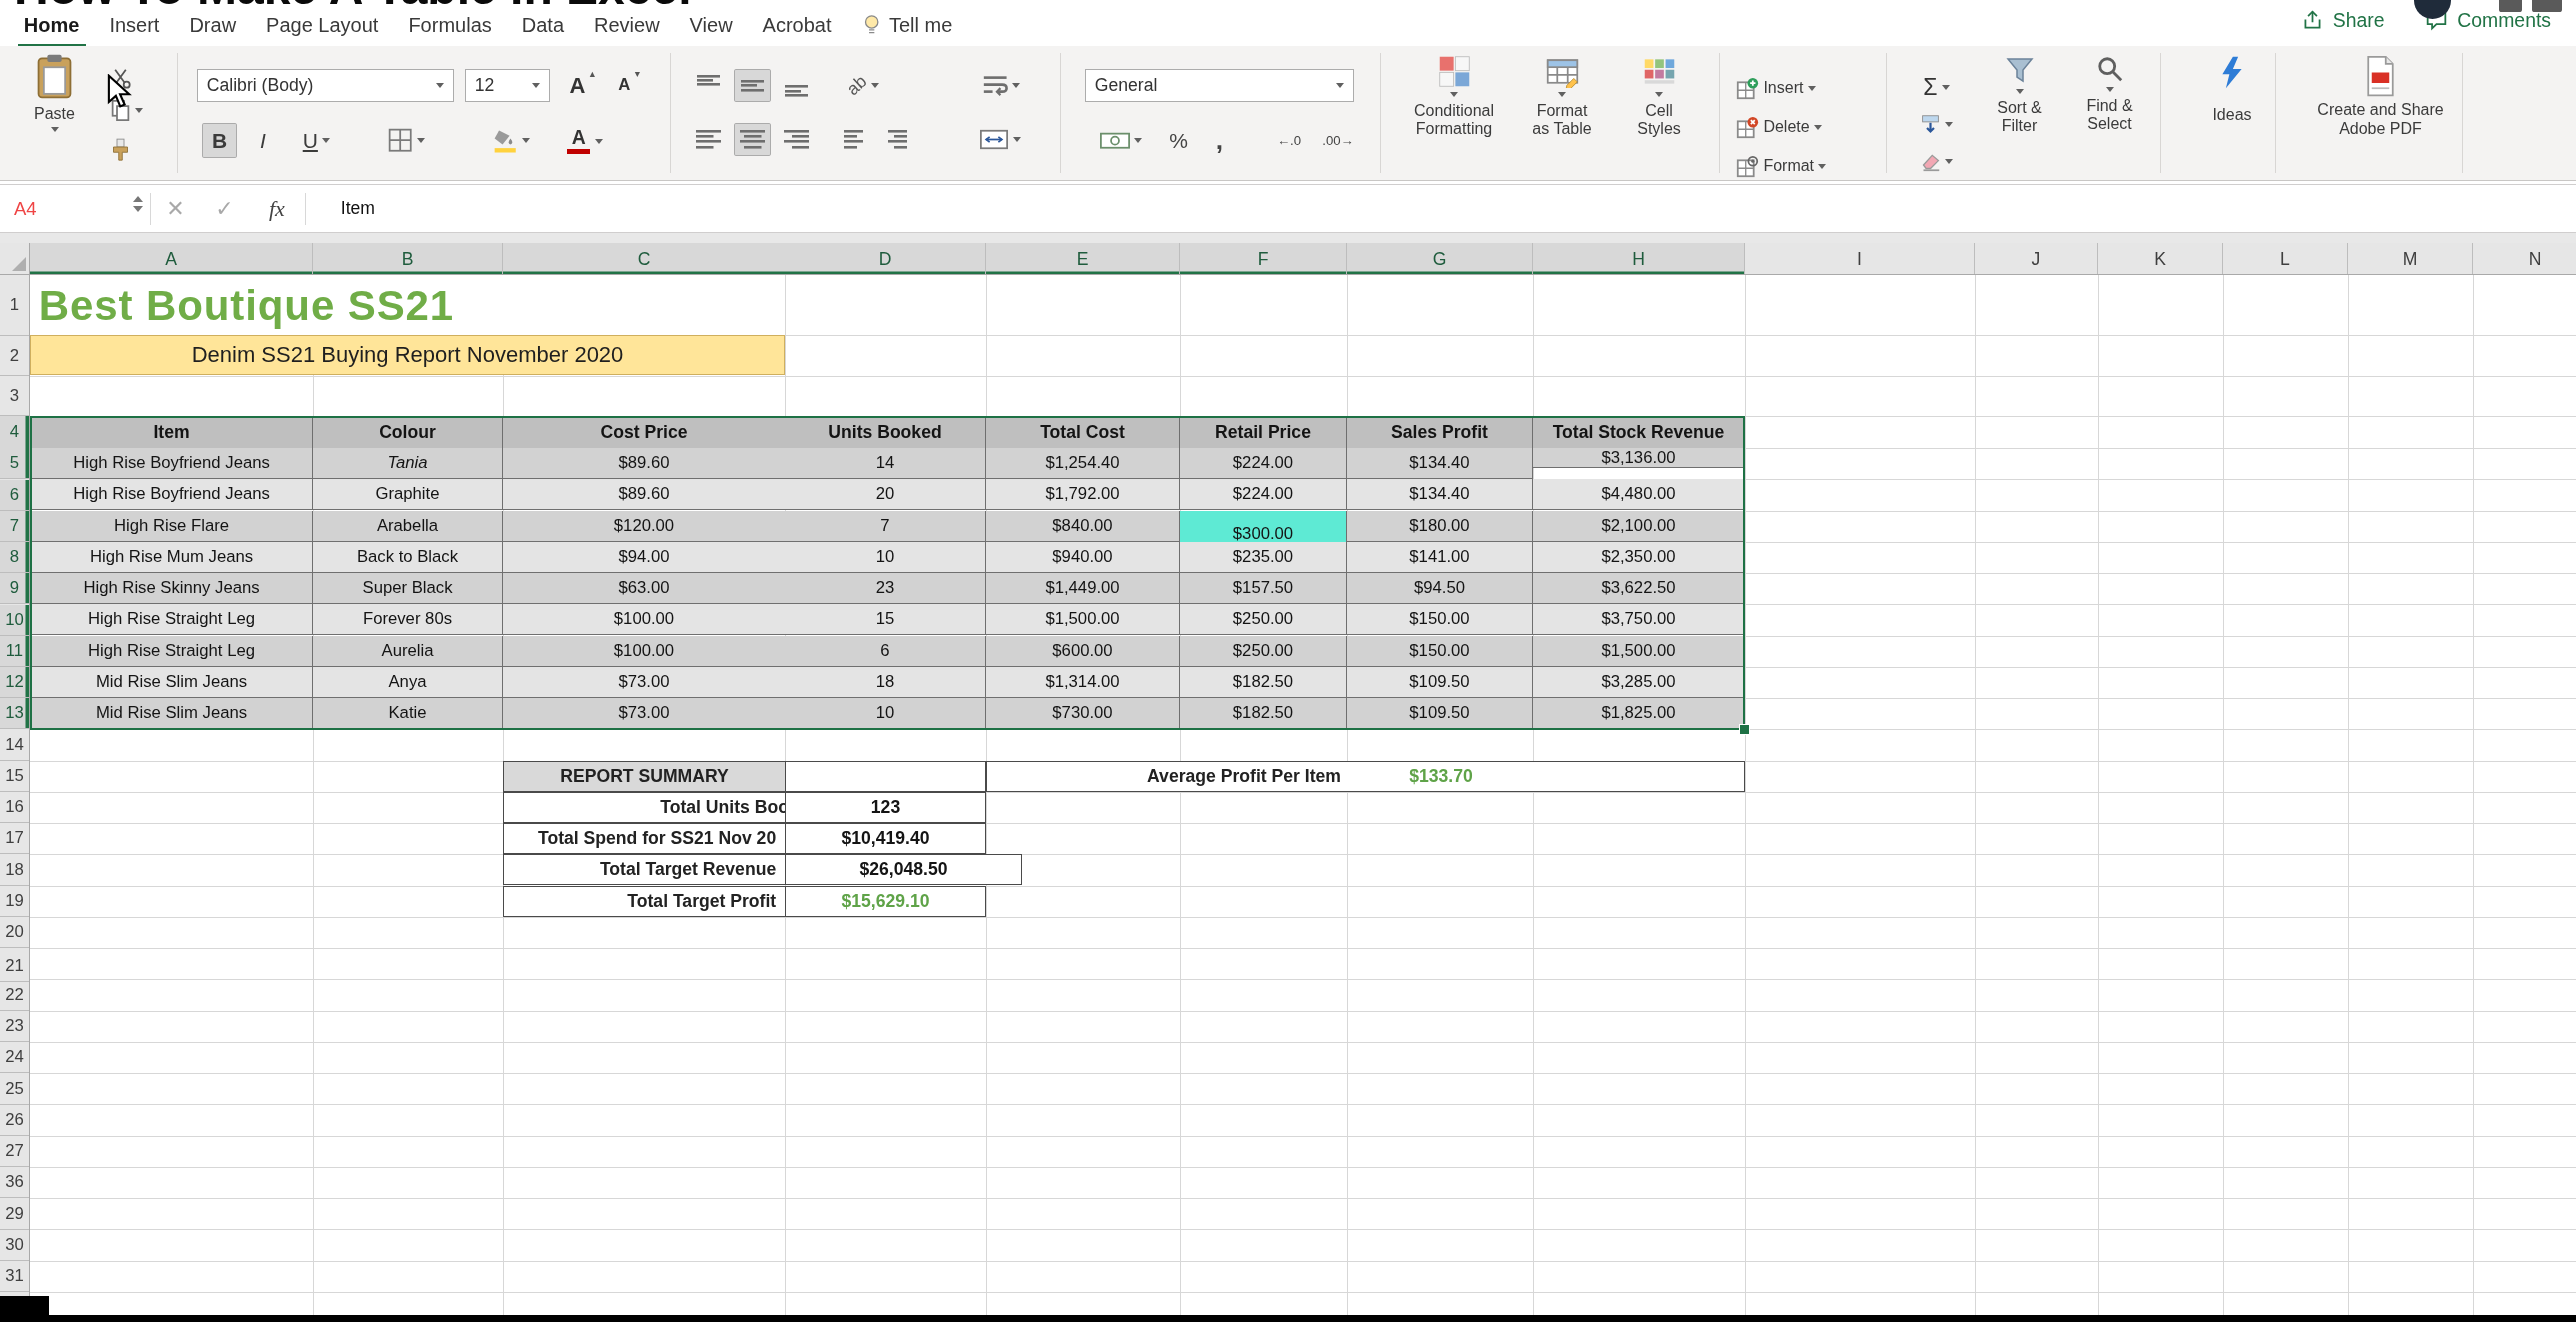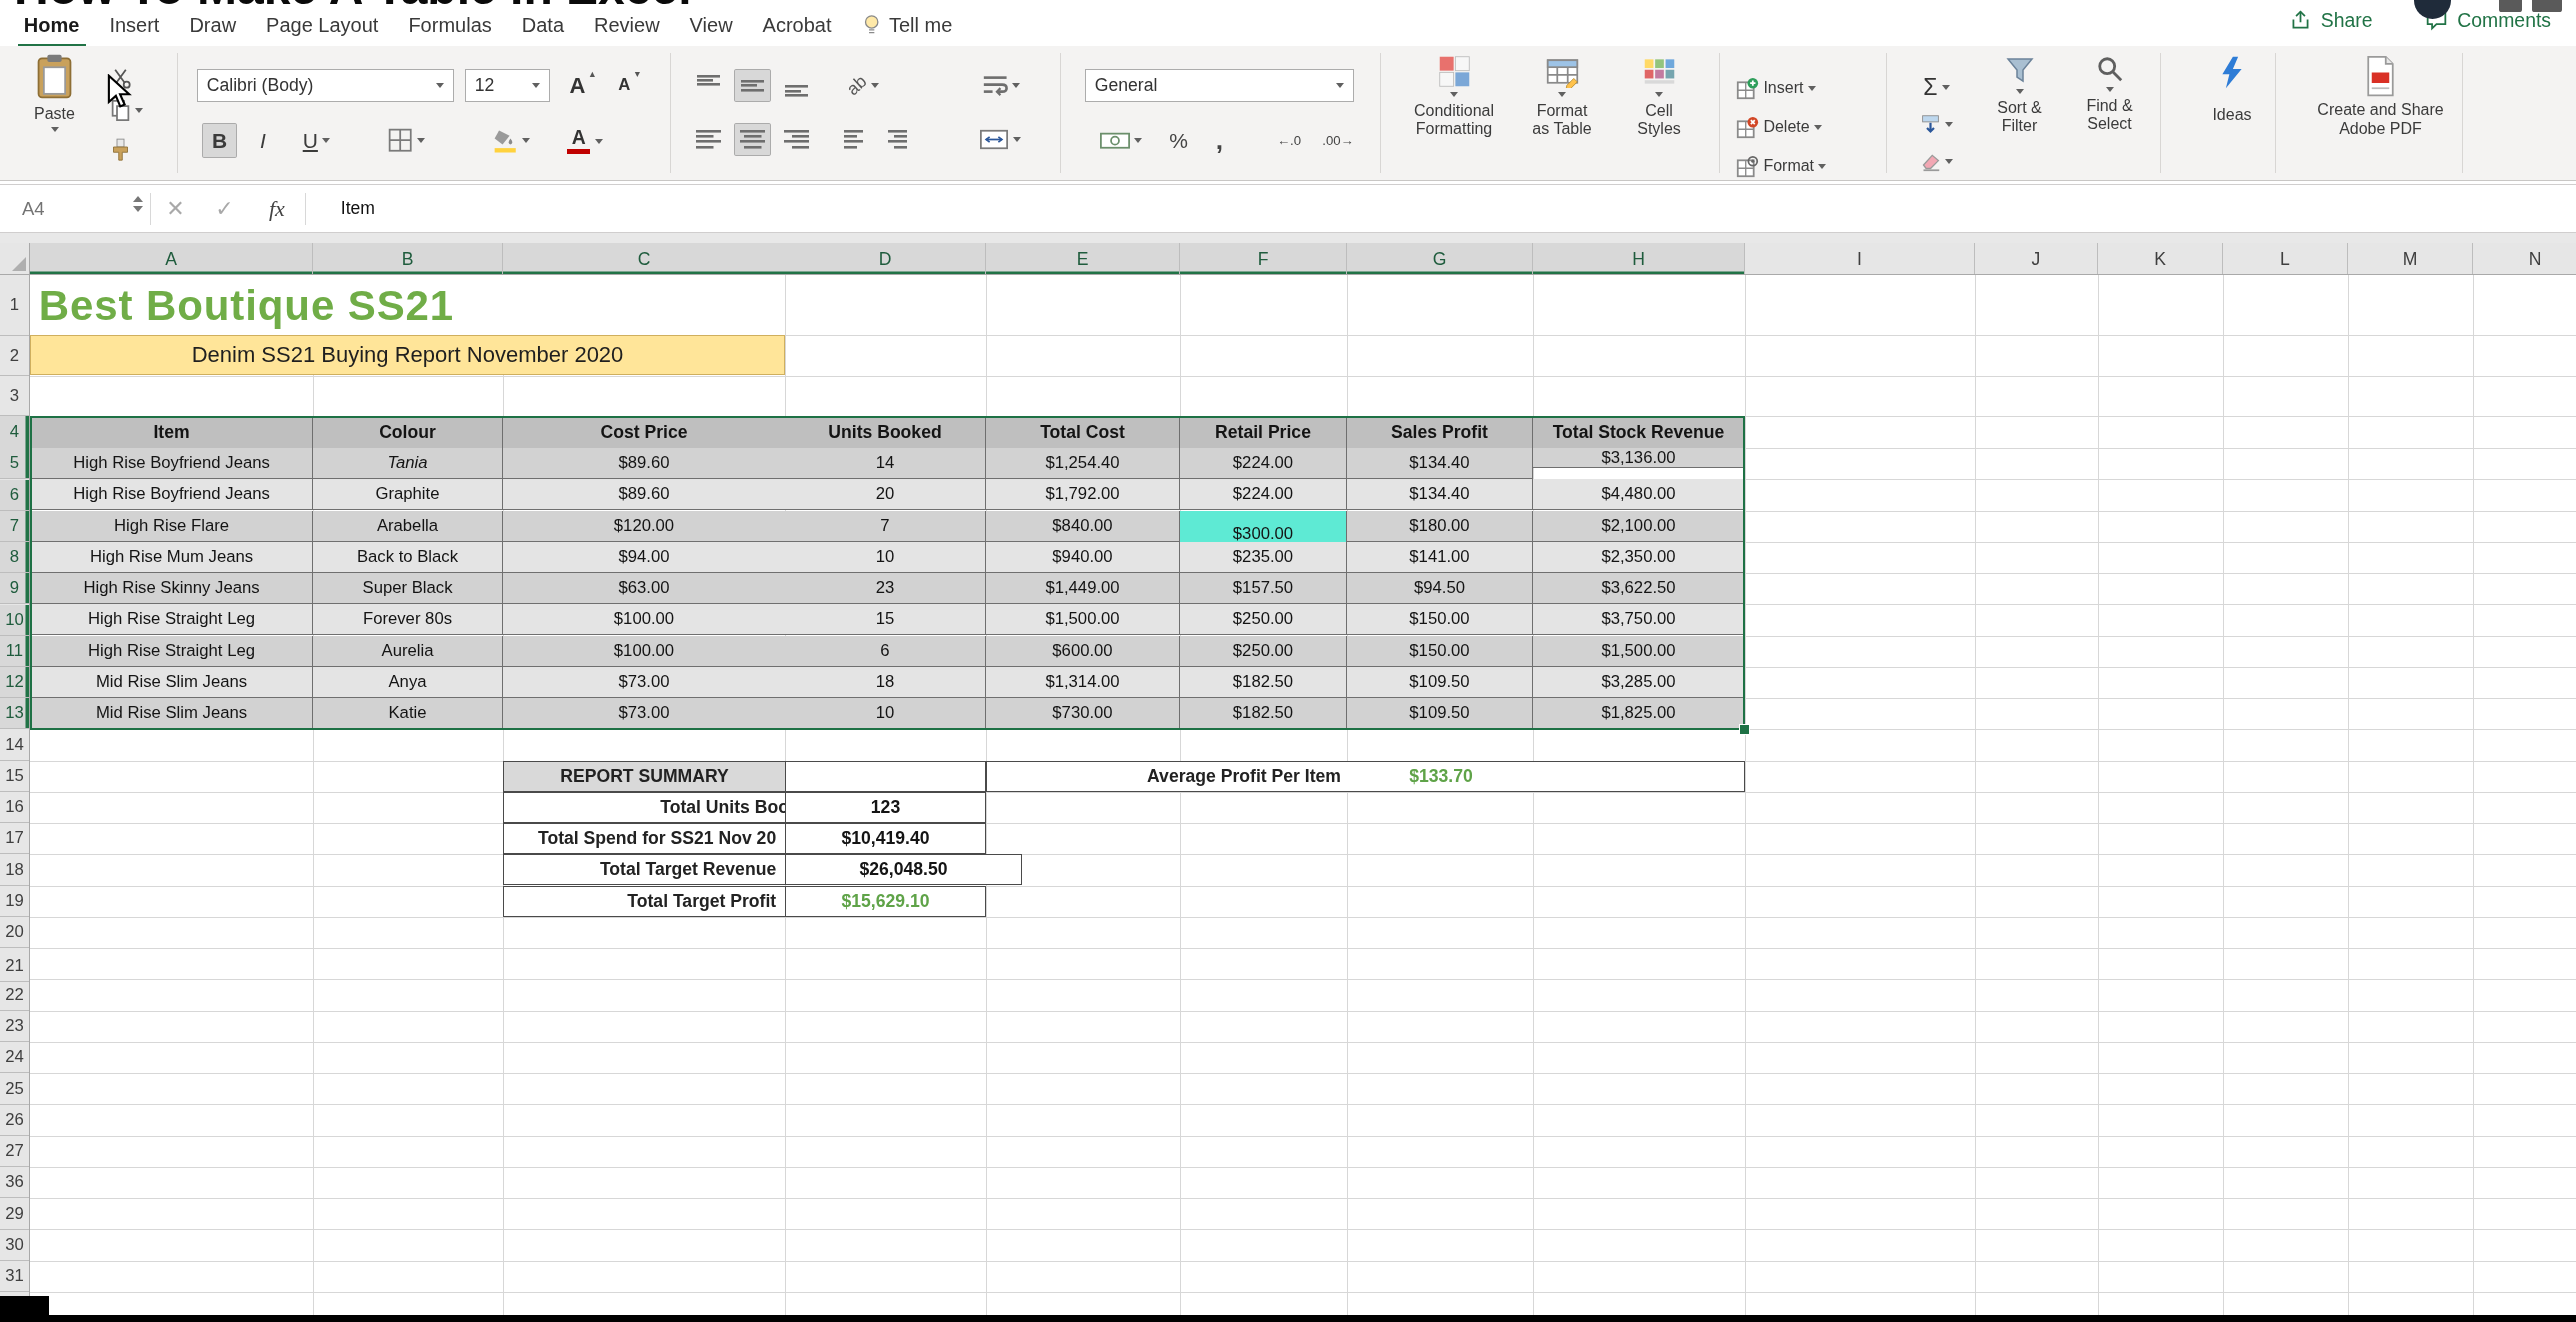--- a/index.html
+++ b/index.html
@@ -11,21 +11,21 @@
   .avatar{position:absolute;left:2414px;top:-17.6px;width:37px;height:37px;border-radius:50%;background:#1F2B3A;z-index:6}
   .winbtn{position:absolute;top:-7px;height:19.4px;background:#5a5a5a;border-radius:2.6px;z-index:6}
   .wb1{left:2499px;width:23px}.wb2{left:2532px;width:30px}
 
   
   .menu-bar{position:absolute;left:0;top:0;width:100%;height:46px;background:#fff}
   .tabs{position:absolute;left:8.8px;top:7px;display:flex;align-items:flex-end}
   .tab{padding:7px 15px 10.6px;font-size:20px;color:#3a3a3a;position:relative;display:flex;align-items:center;gap:8px;white-space:nowrap}
   .tab.active{font-weight:bold;color:#1a1a1a}
   .tab.active::after{content:"";position:absolute;left:8.8px;right:8.8px;bottom:0;height:3.5px;background:#217346}
-  .right-actions{position:absolute;right:25px;top:8.8px;display:flex;align-items:center;gap:53px;z-index:5}
+  .right-actions{position:absolute;right:25px;top:8.8px;display:flex;align-items:center;gap:41px;z-index:5}
   .greenbtn{display:flex;align-items:center;gap:8.8px;color:#217346;font-size:19.4px;white-space:nowrap}
 
   
   .ribbon{position:absolute;left:0;top:46px;width:100%;height:135px;background:#F4F3F2;border-bottom:0.9px solid #C9C7C5}
   .gdiv{position:absolute;top:7px;height:120px;width:0.9px;background:#D8D6D4}
   .bigbtn{position:absolute;display:flex;flex-direction:column;align-items:center;gap:4.4px;font-size:16px;color:#3b3b3b;text-align:center}
   .bigbtn .bl{line-height:17.6px;white-space:nowrap}
   .sb{position:absolute;display:flex;align-items:center;justify-content:center;gap:4.4px;color:#3b3b3b}
   .sb.act{background:#D8D8D8;border:0.9px solid #ABABAB;border-radius:1.8px}
   .combo{position:absolute;height:33px;background:#fff;border:0.9px solid #ACACAC;display:flex;align-items:center;justify-content:space-between;padding:0 8.8px;font-size:17.6px;color:#333}
@@ -45,21 +45,21 @@
   .colorbtn{display:flex;flex-direction:column;align-items:center;gap:2.6px}
   .lA{font-size:19.4px;font-weight:bold;line-height:17.6px;color:#333}
   .cbar{width:23px;height:5.3px}
   .dec{font-size:13.2px;color:#444;letter-spacing:0;white-space:nowrap}
   .sigma{font-size:23px;color:#333;line-height:1}
   .comma-ic{font-size:26.4px;font-weight:bold;color:#444;line-height:8.8px}
   .pct-ic{font-size:21px;color:#444}
 
   
   .fbar{position:absolute;left:0;top:184px;width:100%;height:48px;background:#fff;border-top:0.9px solid #D0CECE;display:flex;align-items:center;z-index:4}
-  .namebox{width:150px;height:100%;display:flex;align-items:center;padding-left:22px;font-size:18.5px;color:#737373;position:relative}
+  .namebox{width:150px;height:100%;display:flex;align-items:center;padding-left:14px;font-size:18.5px;color:#ef4444;position:relative}
   .spin{position:absolute;right:7px;top:10.6px;display:flex;flex-direction:column;gap:4.4px}
   .spin .up{width:0;height:0;border-left:5.3px solid transparent;border-right:5.3px solid transparent;border-bottom:6.2px solid #777}
   .spin .dn{width:0;height:0;border-left:5.3px solid transparent;border-right:5.3px solid transparent;border-top:6.2px solid #777}
   .fdiv{width:0.9px;height:32px;background:#D8D8D8}
   .fbtn{width:49px;text-align:center;font-size:22px;color:#A9A9A9}
   .fx{font-family:"Liberation Serif",serif;font-style:italic;font-size:22px;color:#444;width:56px;text-align:center}
   .fcontent{font-size:17.6px;color:#111;padding-left:35px}
   .hdr-gap{position:absolute;left:0;top:232px;width:100%;height:11.4px;background:#E8E8E8;border-top:0.9px solid #D0CECE}
 
   

